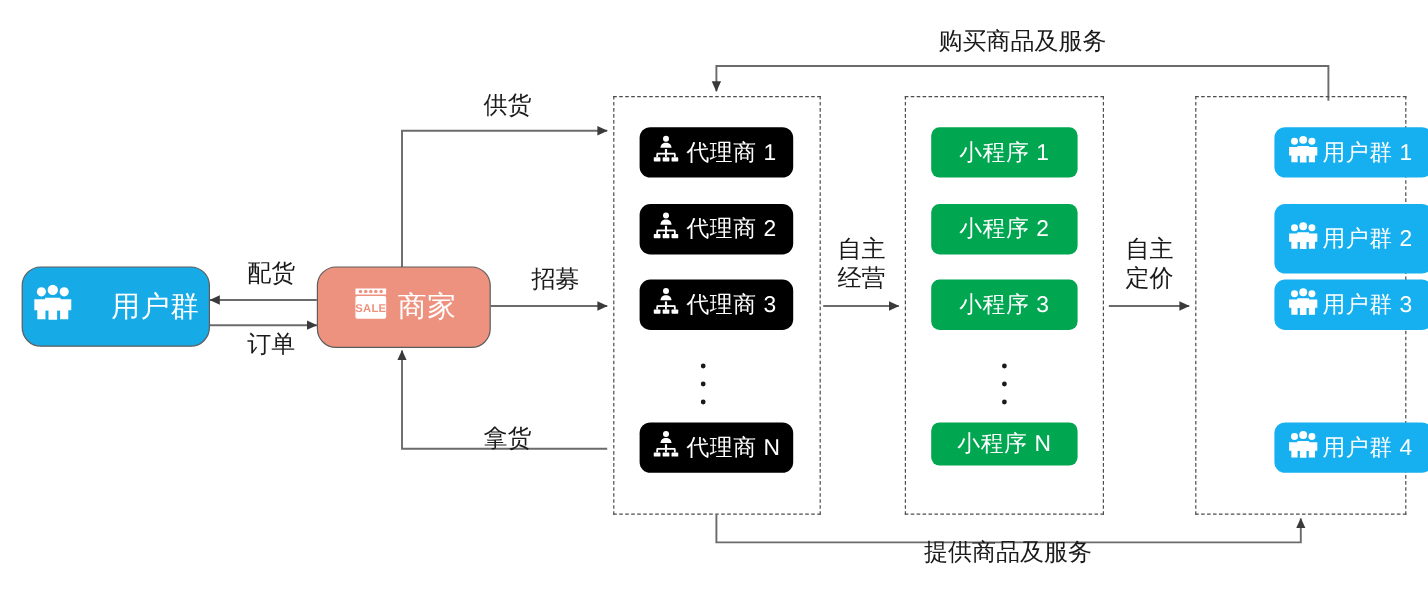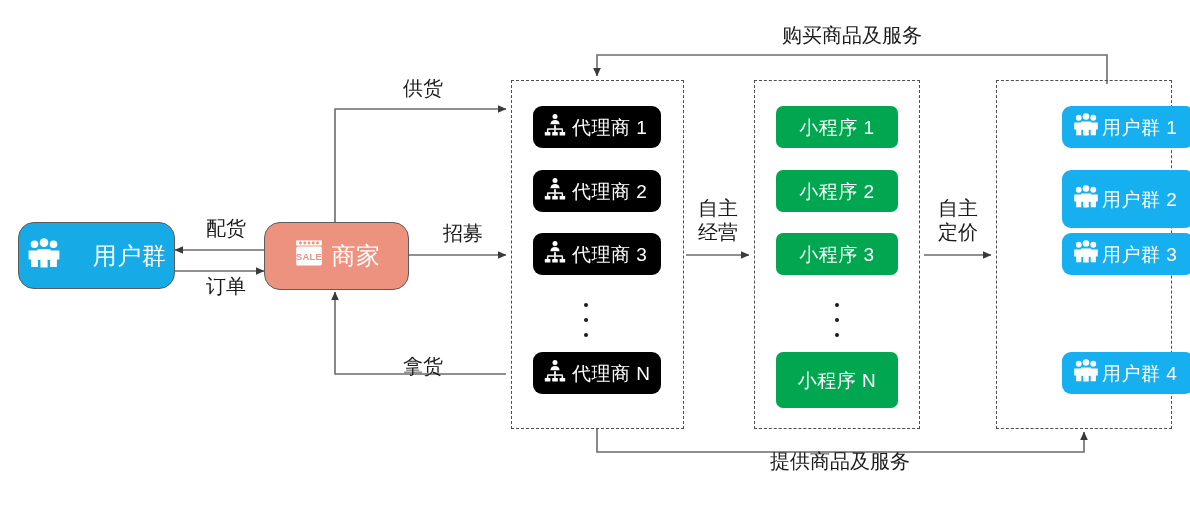--- a/index.html
+++ b/index.html
@@ -274,21 +274,21 @@
   <div class="node mini" style="left:776px;top:233px;width:122px;height:42px;">
     <span class="node-label">小程序 3</span>
   </div>
 
   <div class="vdots" style="left:835px;top:303px;">
     <i></i>
     <i></i>
     <i></i>
   </div>
 
-  <div class="node mini" style="left:776px;top:352px;width:122px;height:56px;">
+  <div class="node mini" style="left:776px;top:352px;width:122px;height:36px;">
     <span class="node-label">小程序 N</span>
   </div>
 
   <div class="node usergrp" style="left:1018px;top:106px;width:132px;height:42px;">
     <span class="ico">
       <svg width="26" height="23" viewBox="0 0 34 30" xmlns="http://www.w3.org/2000/svg">
         <g fill="#ffffff">
           <circle cx="7.5" cy="6.2" r="3.8"></circle>
           <circle cx="26.5" cy="6.2" r="3.8"></circle>
           <circle cx="17" cy="4.6" r="4.3"></circle>
@@ -344,21 +344,21 @@
           <path d="M20.6 12.4h11.8v9.2H29.9V29H23.1v-7.4H20.6z"></path>
           <path d="M10.6 11.2h12.8v10.6H20.6V29.4H13.4V21.8H10.6z"></path>
         </g>
       </svg>
     </span>
     <span class="node-label">用户群 4</span>
   </div>
 
   <div class="cap" style="left:186px;top:217px;width:80px;">配货</div>
 
-  <div class="cap" style="left:186px;top:276px;width:80px;font-family:Liberation Mono, monospace;">订单</div>
+  <div class="cap" style="left:186px;top:276px;width:80px;">订单</div>
 
   <div class="cap" style="left:383px;top:77px;width:80px;">供货</div>
 
   <div class="cap" style="left:423px;top:222px;width:80px;">招募</div>
 
   <div class="cap" style="left:383px;top:355px;width:80px;">拿货</div>
 
   <div class="cap two" style="left:685px;top:196px;width:66px;">
     <div>自主</div>
     <div>经营</div>

